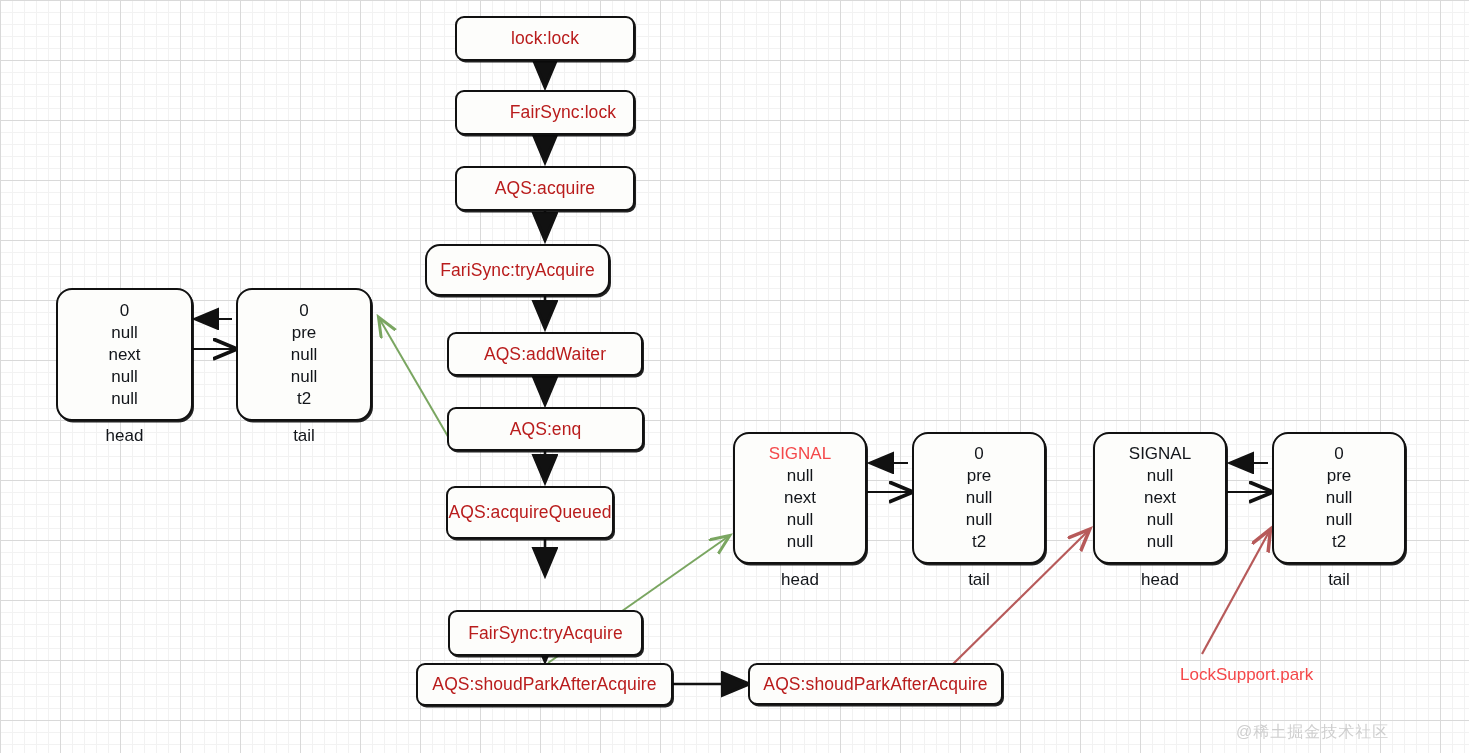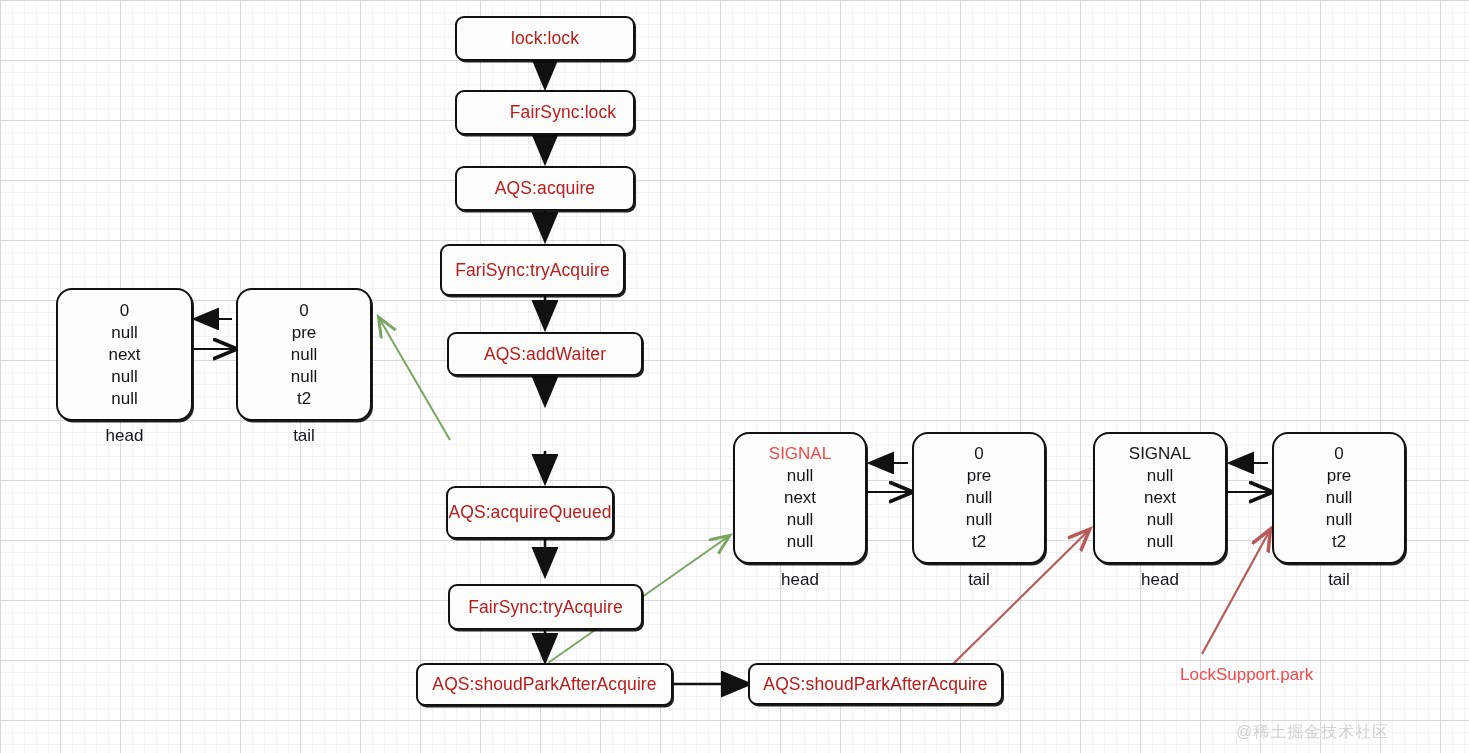--- a/index.html
+++ b/index.html
@@ -128,24 +128,25 @@
     <line x1="450" y1="440" x2="379" y2="318" stroke="#7aa661" stroke-width="2" fill="none" marker-end="url(#ah-green)"></line>
     <line x1="548" y1="663" x2="729" y2="536" stroke="#7aa661" stroke-width="2" fill="none" marker-end="url(#ah-green)"></line>
 
     <line x1="950" y1="667" x2="1089" y2="530" stroke="#b75a5a" stroke-width="2.2" fill="none" marker-end="url(#ah-red)"></line>
     <line x1="1202" y1="654" x2="1270" y2="530" stroke="#b75a5a" stroke-width="2.2" fill="none" marker-end="url(#ah-red)"></line>
   </svg>
 
   <div class="pbox" style="left:455px;  top:16px;  width:180px; height:45px;">lock:lock</div>
   <div class="pbox" style="left:455px;  top:90px;  width:180px; height:45px;padding-left:36px;">FairSync:lock</div>
   <div class="pbox" style="left:455px;  top:166px; width:180px; height:45px;">AQS:acquire</div>
-  <div class="pbox" style="left:440px;  top:244px; width:185px; height:52px;">FariSync:tryAcquire</div>
+  <div class="pbox" style="left:425px;  top:244px; width:185px; height:52px;border-radius:15px;">FariSync:tryAcquire</div>
   <div class="pbox" style="left:447px;  top:332px; width:196px; height:44px;">AQS:addWaiter</div>
+  <div class="pbox" style="left:447px;  top:407px; width:197px; height:44px;">AQS:enq</div>
   <div class="pbox" style="left:446px;  top:486px; width:168px; height:53px;">AQS:acquireQueued</div>
-  <div class="pbox" style="left:448px;  top:584px; width:195px; height:46px;">FairSync:tryAcquire</div>
+  <div class="pbox" style="left:448px;  top:610px; width:195px; height:46px;">FairSync:tryAcquire</div>
   <div class="pbox" style="left:416px;  top:663px; width:257px; height:43px;">AQS:shoudParkAfterAcquire</div>
   <div class="pbox" style="left:748px; top:663px; width:255px; height:42px;">AQS:shoudParkAfterAcquire</div>
 
   <div class="nodebox" style="left:56px; top:288px; width:137px; height:133px;">
     <span class="fld">0</span>
     <span class="fld">null</span>
     <span class="fld">next</span>
     <span class="fld">null</span>
     <span class="fld">null</span>
   </div>

